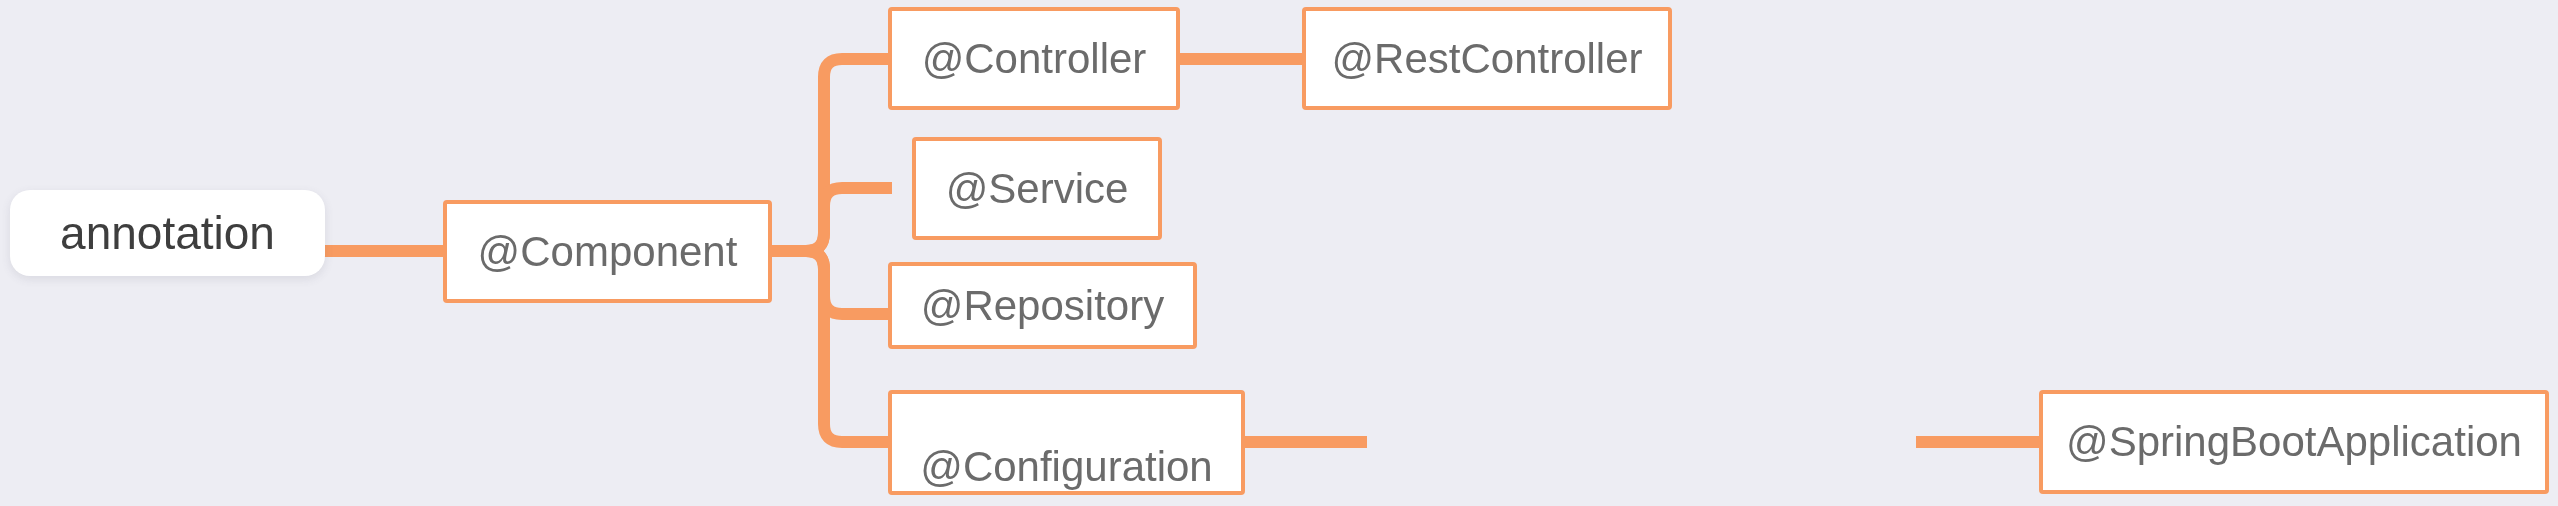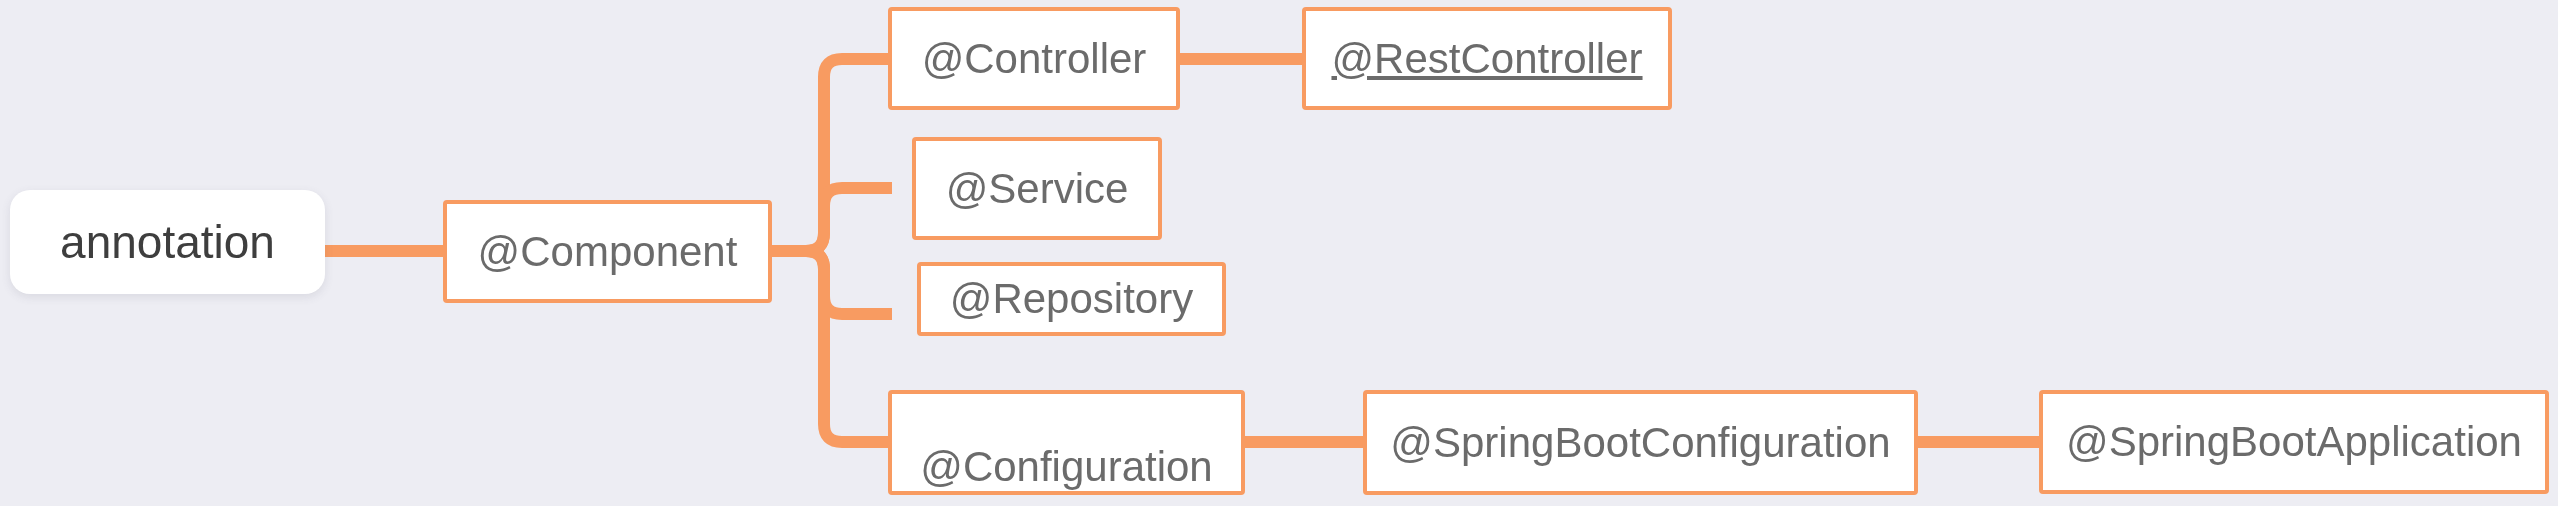--- a/index.html
+++ b/index.html
@@ -42,26 +42,26 @@
     cursor: default;
   }
   .node.root {
     border: none;
     border-radius: 20px;
     font-size: 46px;
     color: #3e3e3e;
     box-shadow: 0 3px 10px rgba(70, 70, 100, 0.12);
   }
   
-  .n-root      { left: 10px;   top: 190px; width: 315px; height: 104px; }
+  .n-root      { left: 10px;   top: 190px; width: 315px; height: 86px; }
   .n-component { left: 443px;  top: 200px; width: 329px; height: 103px; }
   .n-controller{ left: 888px;  top: 7px;   width: 292px; height: 103px; }
-  .n-restctrl  { left: 1302px; top: 7px;   width: 370px; height: 103px; text-decoration: underline; }
+  .n-restctrl  { left: 1302px; top: 7px;   width: 370px; height: 103px; }
   .n-service   { left: 912px;  top: 137px; width: 250px; height: 103px; }
-  .n-repo      { left: 917px;  top: 262px; width: 309px; height: 74px; }
+  .n-repo      { left: 888px;  top: 262px; width: 309px; height: 87px; }
   .n-config    { left: 888px;  top: 390px; width: 357px; height: 105px; align-items: flex-end; }
   .n-sbconfig  { left: 1363px; top: 390px; width: 555px; height: 105px; }
   .n-sbapp     { left: 2039px; top: 390px; width: 510px; height: 104px; align-items: center; }
 </style>
 </head>
 <body>
 
 <div id="stage">
 
   <svg id="links" viewBox="0 0 2558 506" xmlns="http://www.w3.org/2000/svg">
@@ -96,21 +96,18 @@
   </div>
 
   <div class="node n-repo">
     <span>@Repository</span>
   </div>
 
   <div class="node n-config">
     <span>@Configuration</span>
   </div>
 
-  <div class="node n-sbconfig">
-    <span>@SpringBootConfiguration</span>
-  </div>
 
   <div class="node n-sbapp">
     <span>@SpringBootApplication</span>
   </div>
 
 </div>
 
 </body></html>

